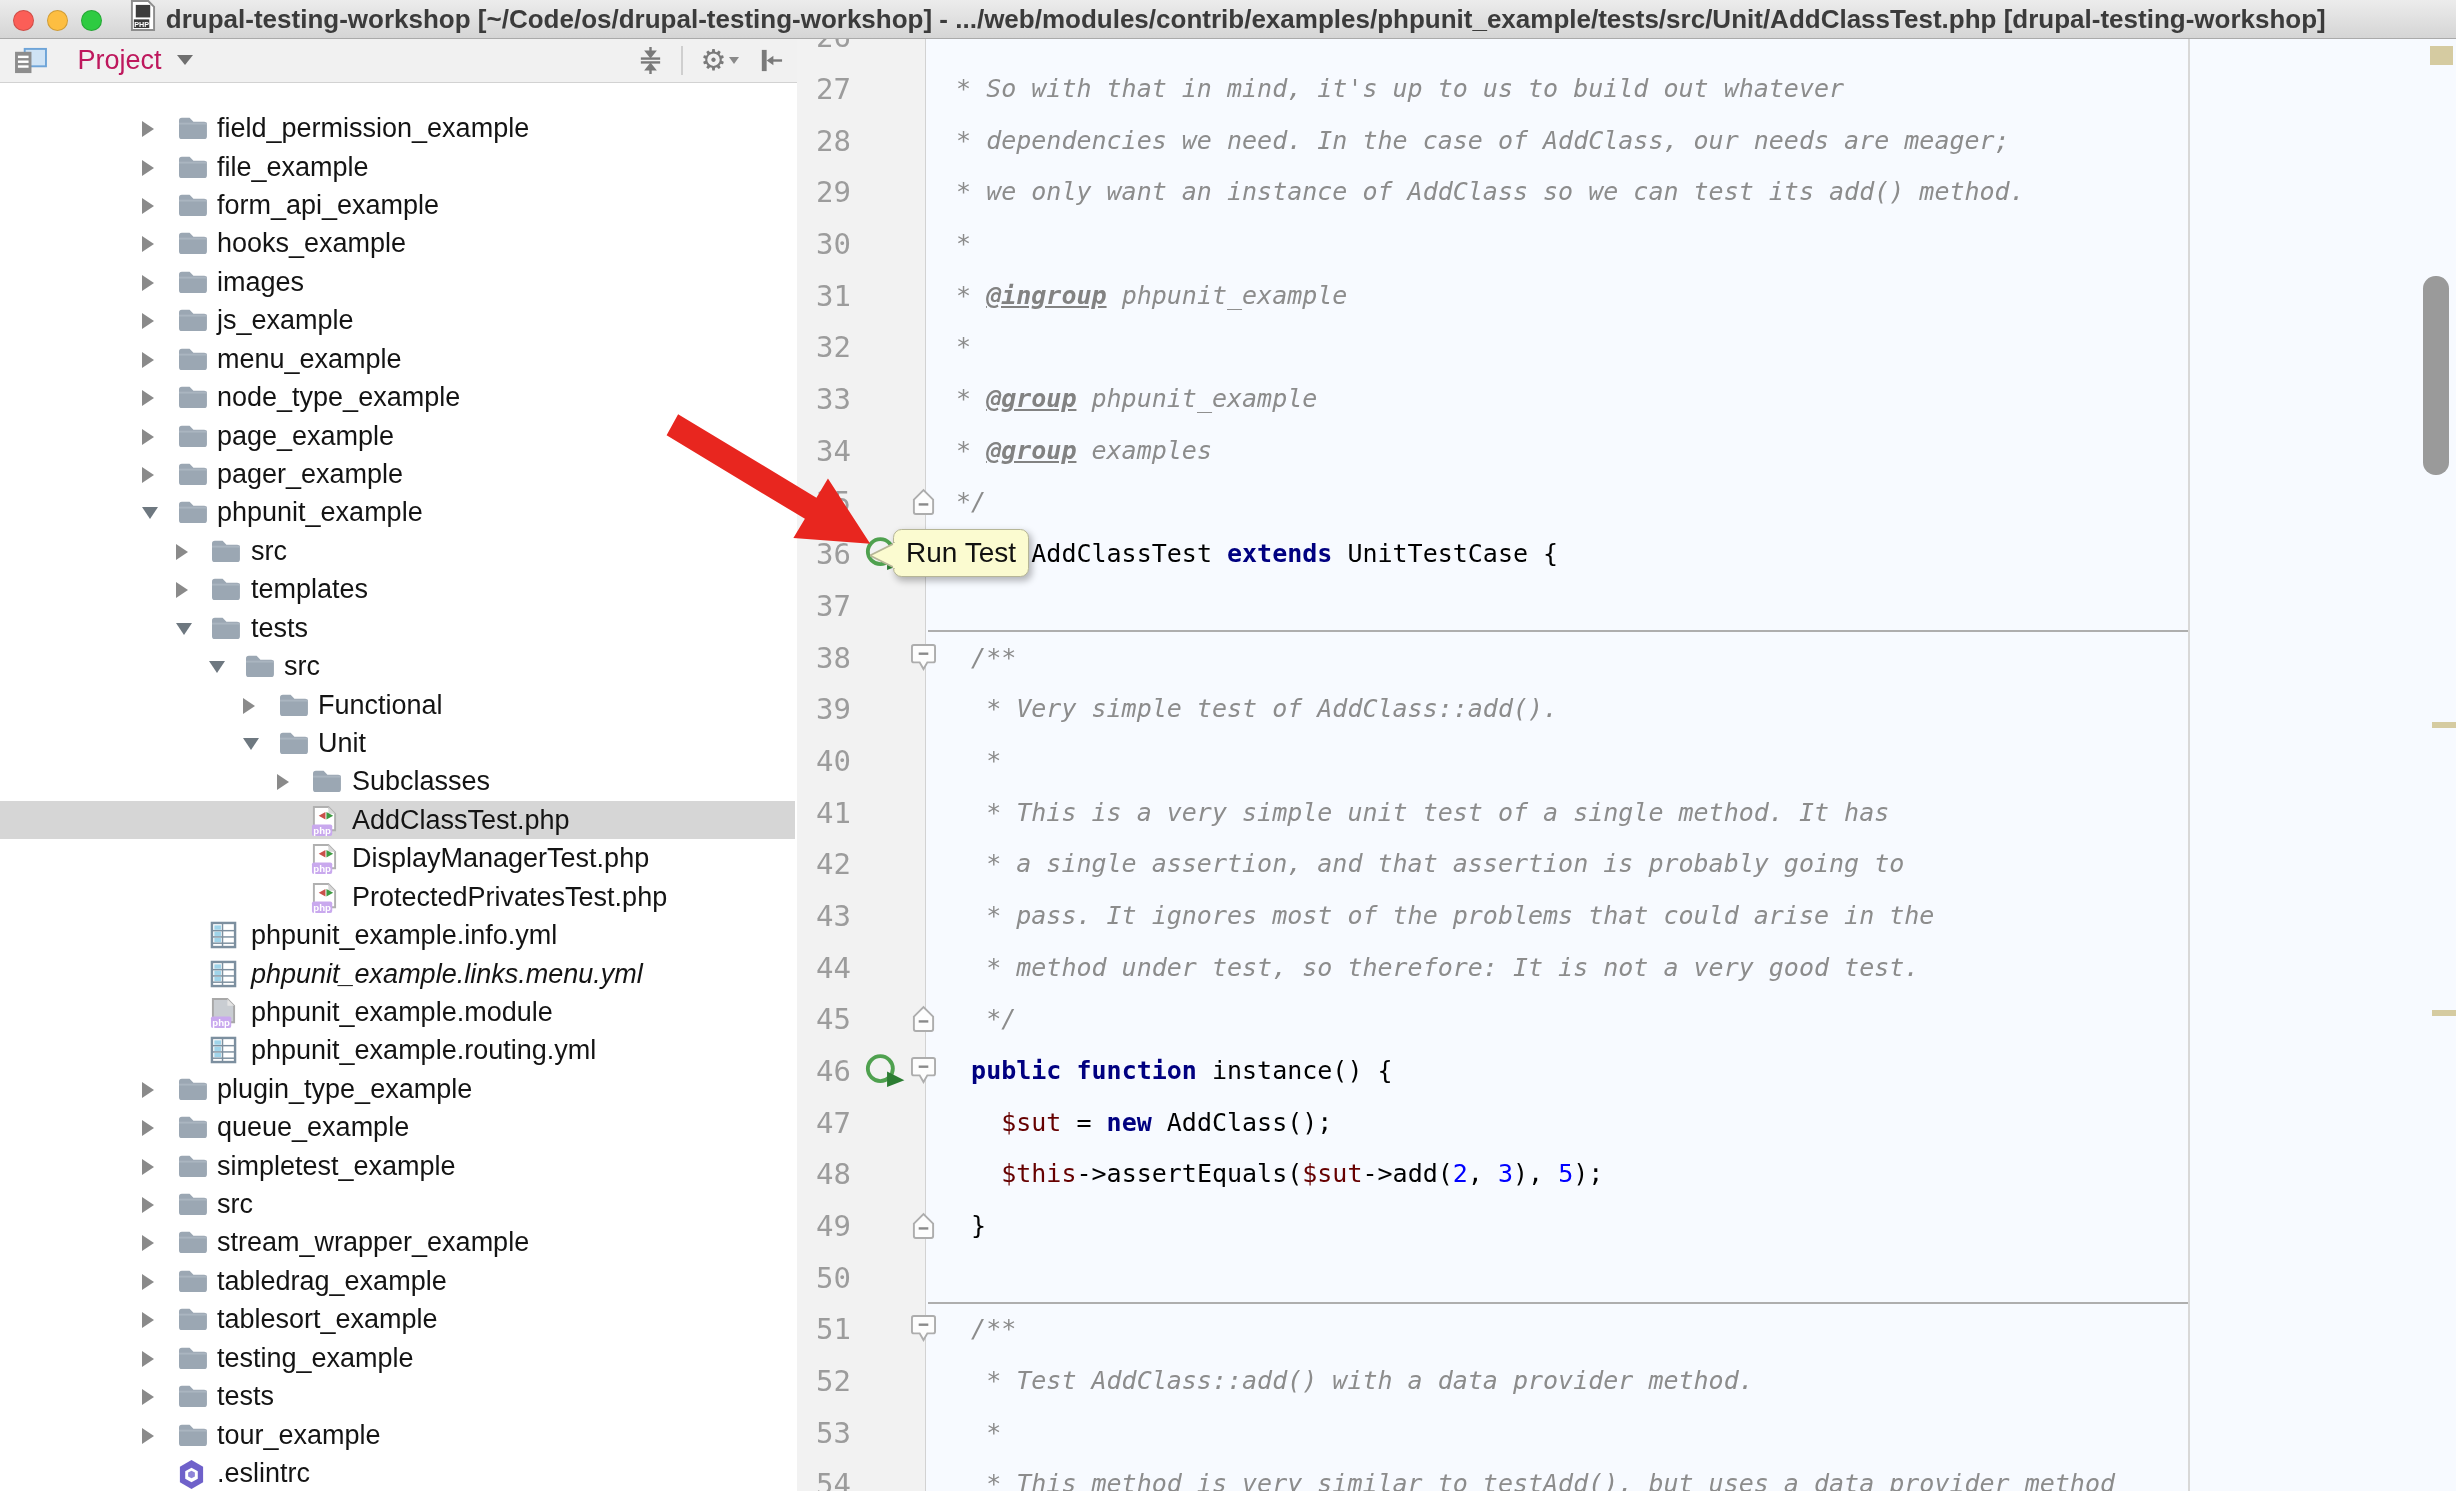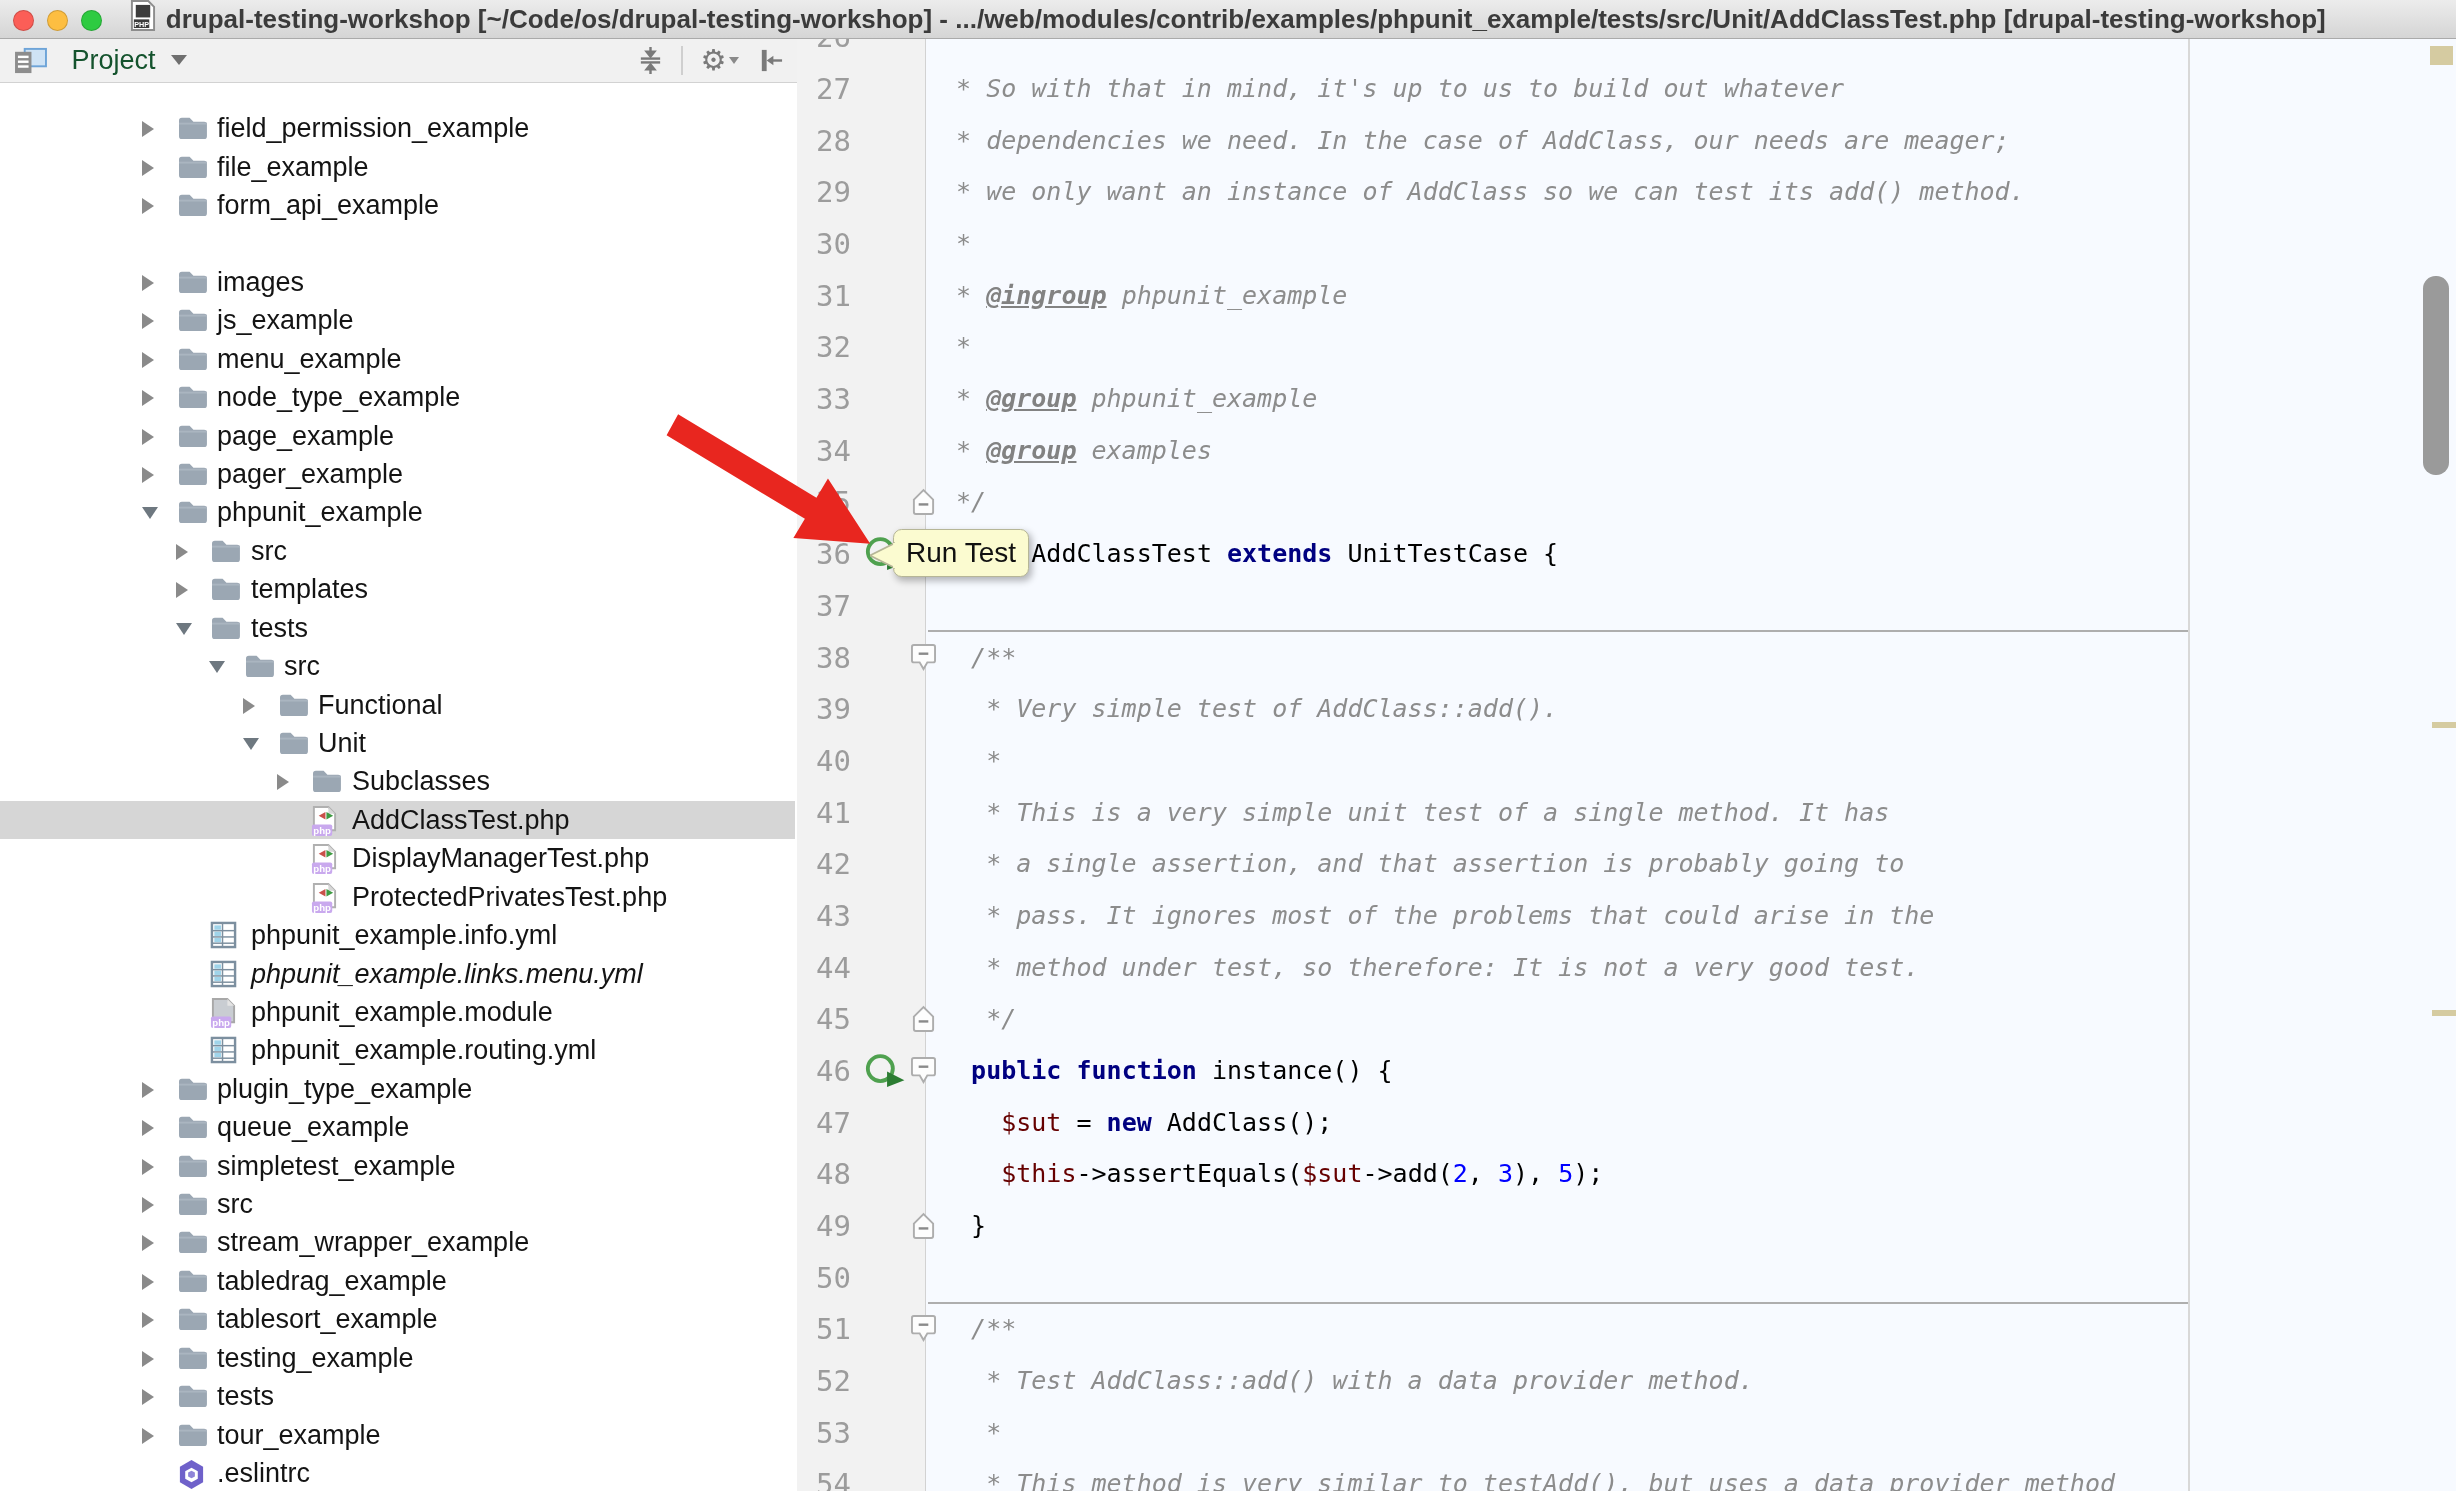--- a/index.html
+++ b/index.html
@@ -13,21 +13,21 @@
   .lights{position:absolute;left:12.5px;top:9.6px;display:flex;gap:13.4px;}
   .light{width:21px;height:21px;border-radius:50%;box-shadow:inset 0 0 0 1px rgba(0,0,0,.18);}
   .light.red{background:#fb5e57;} .light.yellow{background:#fdbe41;} .light.green{background:#2ecb41;}
   .wtitle{display:flex;align-items:center;gap:9.6px;color:#3b3b3b;font-size:26px;font-weight:bold;}
 
   
   .panel{position:absolute;left:0;top:38px;width:797px;height:1454px;background:#fff;
     border-right:1.9px solid #c6c6c6;overflow:hidden;}
   .phead{position:absolute;left:0;top:0;width:797px;height:44px;z-index:10;background:#f1f1f1;
     border-bottom:1.9px solid #d2d2d2;display:flex;align-items:center;}
-  .phead-title{font-size:27px;color:#14532d;margin-left:23px;text-align:right;}
+  .phead-title{font-size:27px;color:#be185d;margin-left:29px;text-align:right;}
   .caret{width:0;height:0;border-left:8.6px solid transparent;border-right:8.6px solid transparent;
     border-top:10.6px solid #6f6f6f;margin-left:15.4px;}
   .phead-icons{position:absolute;right:13.4px;top:0;height:44px;display:flex;align-items:center;gap:17.3px;}
   .phead-sep{width:1.9px;height:29px;background:#cfcfcf;}
   .hbtn{display:flex;align-items:center;color:#7a7a7a;}
   .gear-glyph{font-size:29px;line-height:29px;color:#7a7a7a;}
   .mini-caret{width:0;height:0;border-left:5.8px solid transparent;border-right:5.8px solid transparent;
     border-top:7.7px solid #8a8a8a;margin-left:2.9px;}
 
   .tree{position:absolute;left:0;top:0;width:797px;height:1454px;}
@@ -116,20 +116,28 @@
             </svg></span>
           <span class="tlabel" style="left: 217px;">file_example</span>
         </div>
         <div class="trow" style="top: 148px;">
           <span class="arr c" style="left: 142px;"></span>
           <span class="ticon" style="left: 177px;"><svg width="30" height="26" viewBox="0 0 31 27">
               <path d="M2 7 q0-3 3-3 h8 l4 4 h11 q3 0 3 3 v12 q0 3-3 3 H5 q-3 0-3-3 z" fill="#9ba7b3"></path>
               <rect x="2" y="9" width="29" height="2" fill="#aab5c0"></rect>
             </svg></span>
           <span class="tlabel" style="left: 217px;">form_api_example</span>
+        </div>
+        <div class="trow" style="top: 186px;">
+          <span class="arr c" style="left: 142px;"></span>
+          <span class="ticon" style="left: 177px;"><svg width="30" height="26" viewBox="0 0 31 27">
+              <path d="M2 7 q0-3 3-3 h8 l4 4 h11 q3 0 3 3 v12 q0 3-3 3 H5 q-3 0-3-3 z" fill="#9ba7b3"></path>
+              <rect x="2" y="9" width="29" height="2" fill="#aab5c0"></rect>
+            </svg></span>
+          <span class="tlabel" style="left: 217px;">hooks_example</span>
         </div>
         <div class="trow" style="top: 225px;">
           <span class="arr c" style="left: 142px;"></span>
           <span class="ticon" style="left: 177px;"><svg width="30" height="26" viewBox="0 0 31 27">
               <path d="M2 7 q0-3 3-3 h8 l4 4 h11 q3 0 3 3 v12 q0 3-3 3 H5 q-3 0-3-3 z" fill="#9ba7b3"></path>
               <rect x="2" y="9" width="29" height="2" fill="#aab5c0"></rect>
             </svg></span>
           <span class="tlabel" style="left: 217px;">images</span>
         </div>
         <div class="trow" style="top: 263px;">

